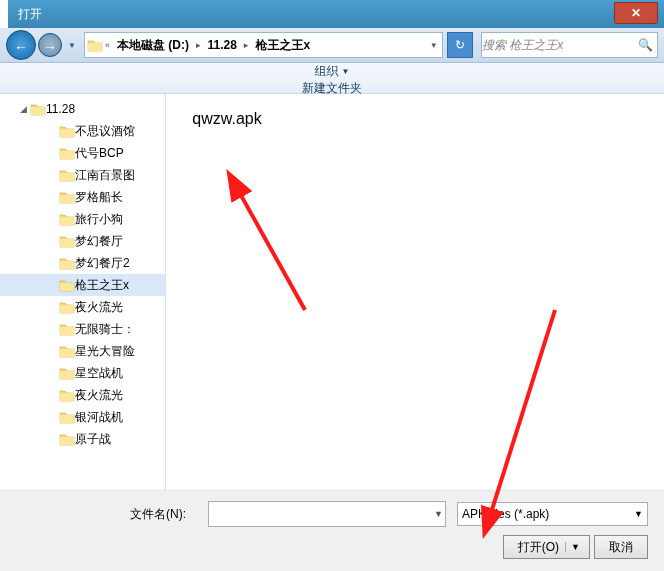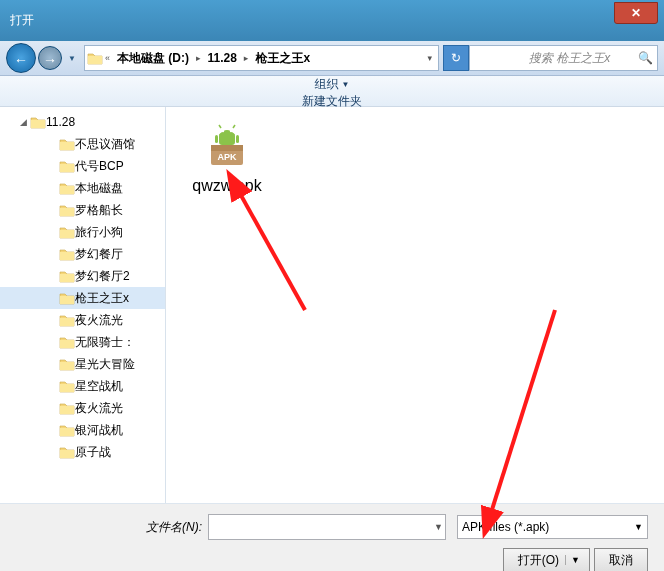--- a/index.html
+++ b/index.html
@@ -6,27 +6,28 @@
   margin: 0;
   font-family: "Microsoft YaHei", "Segoe UI", Tahoma, sans-serif;
   font-size: 12px;
   background: #fff;
   width: 664px;
   height: 571px;
   overflow: hidden;
   position: relative;
 }
 .titlebar {
-  height: 41px;
+  height: 28px;
   background: linear-gradient(#4a9ed0, #3b86b6);
   display: flex;
   align-items: center;
   color: #fff;
   padding-left: 10px;
   position: relative;
+  margin-left: 8px;
 }
 .titlebar .close-btn {
   position: absolute;
   right: 6px;
   top: 2px;
   width: 42px;
   height: 20px;
   background: #c94b3a;
   border-radius: 0 0 3px 3px;
   display: flex;
@@ -97,26 +98,25 @@
   justify-content: center;
   color: #fff;
 }
 .search-box {
   width: 175px;
   height: 24px;
   background: #fff;
   border: 1px solid #9eb5ce;
   display: flex;
   align-items: center;
-  margin-left: 0;
-  padding-left: 12px;
+  margin-left: 8px;
+  padding-left: 0;
   color: #888;
   font-style: italic;
   position: relative;
-  justify-content: center;
 }
 .search-icon {
   position: absolute;
   right: 4px;
   color: #4a8ed0;
   font-style: normal;
 }
 .toolbar {
   height: 30px;
   background: linear-gradient(#f5f9fd, #e4eef8);
@@ -201,22 +201,21 @@
   background: #f0f0f0;
   padding: 10px 16px;
 }
 .filename-row, .action-row {
   display: flex;
   align-items: center;
   justify-content: flex-end;
   margin-bottom: 8px;
 }
 .fn-label {
-  margin-right: 6px;
-  font-style: italic;
+  margin-right: 22px;
 }
 .fn-input {
   width: 230px;
   height: 22px;
   border: 1px solid #abadb3;
   background: #fff;
   padding-left: 4px;
   margin-right: 8px;
 }
 .filetype-select {
@@ -355,21 +354,21 @@
           <svg class="folder">
             <use href="#folder-g"></use>
           </svg>
           <span>代号BCP</span>
         </div>
         <div class="tree-item level1">
           <span class="tree-arrow"></span>
           <svg class="folder">
             <use href="#folder-g"></use>
           </svg>
-          <span>本地磁盘</span>
+          <span>江南百景图</span>
         </div>
         <div class="tree-item level1">
           <span class="tree-arrow"></span>
           <svg class="folder">
             <use href="#folder-g"></use>
           </svg>
           <span>罗格船长</span>
         </div>
         <div class="tree-item level1">
           <span class="tree-arrow"></span>
@@ -445,37 +444,20 @@
           <span class="tree-arrow"></span>
           <svg class="folder">
             <use href="#folder-g"></use>
           </svg>
           <span>原子战</span>
         </div>
       </div>
   </div>
   <div class="content">
     <div class="file-item">
-      <div class="apk-icon">
-        <svg width="48" height="48" viewBox="0 0 48 48">
-          <rect x="8" y="22" width="32" height="20" rx="2" fill="#c49a6c"></rect>
-          <rect x="8" y="22" width="32" height="6" fill="#b38755"></rect>
-          <text x="24" y="37" text-anchor="middle" font-size="9" fill="#fff" font-weight="bold">APK</text>
-          <g fill="#8bc34a">
-            <rect x="16" y="10" width="16" height="12" rx="3"></rect>
-            <path d="M16 12 Q24 2 32 12 Z"></path>
-            <rect x="12" y="12" width="3" height="8" rx="1.5"></rect>
-            <rect x="33" y="12" width="3" height="8" rx="1.5"></rect>
-            <line x1="18" y1="5" x2="16" y2="2" stroke="#8bc34a" stroke-width="1.5"></line>
-            <line x1="30" y1="5" x2="32" y2="2" stroke="#8bc34a" stroke-width="1.5"></line>
-          </g>
-          <circle cx="20" cy="8" r="1.2" fill="#fff"></circle>
-          <circle cx="28" cy="8" r="1.2" fill="#fff"></circle>
-        </svg>
-      </div>
       <div class="file-label">qwzw.apk</div>
     </div>
   </div>
 </div>
 
 <div class="bottom-panel">
   <div class="filename-row">
     <span class="fn-label">文件名(N):</span>
     <input class="fn-input" value="" style="">
     <span style="font-size:9px;margin-left:-20px;margin-right:14px;color:#555">▼</span>

